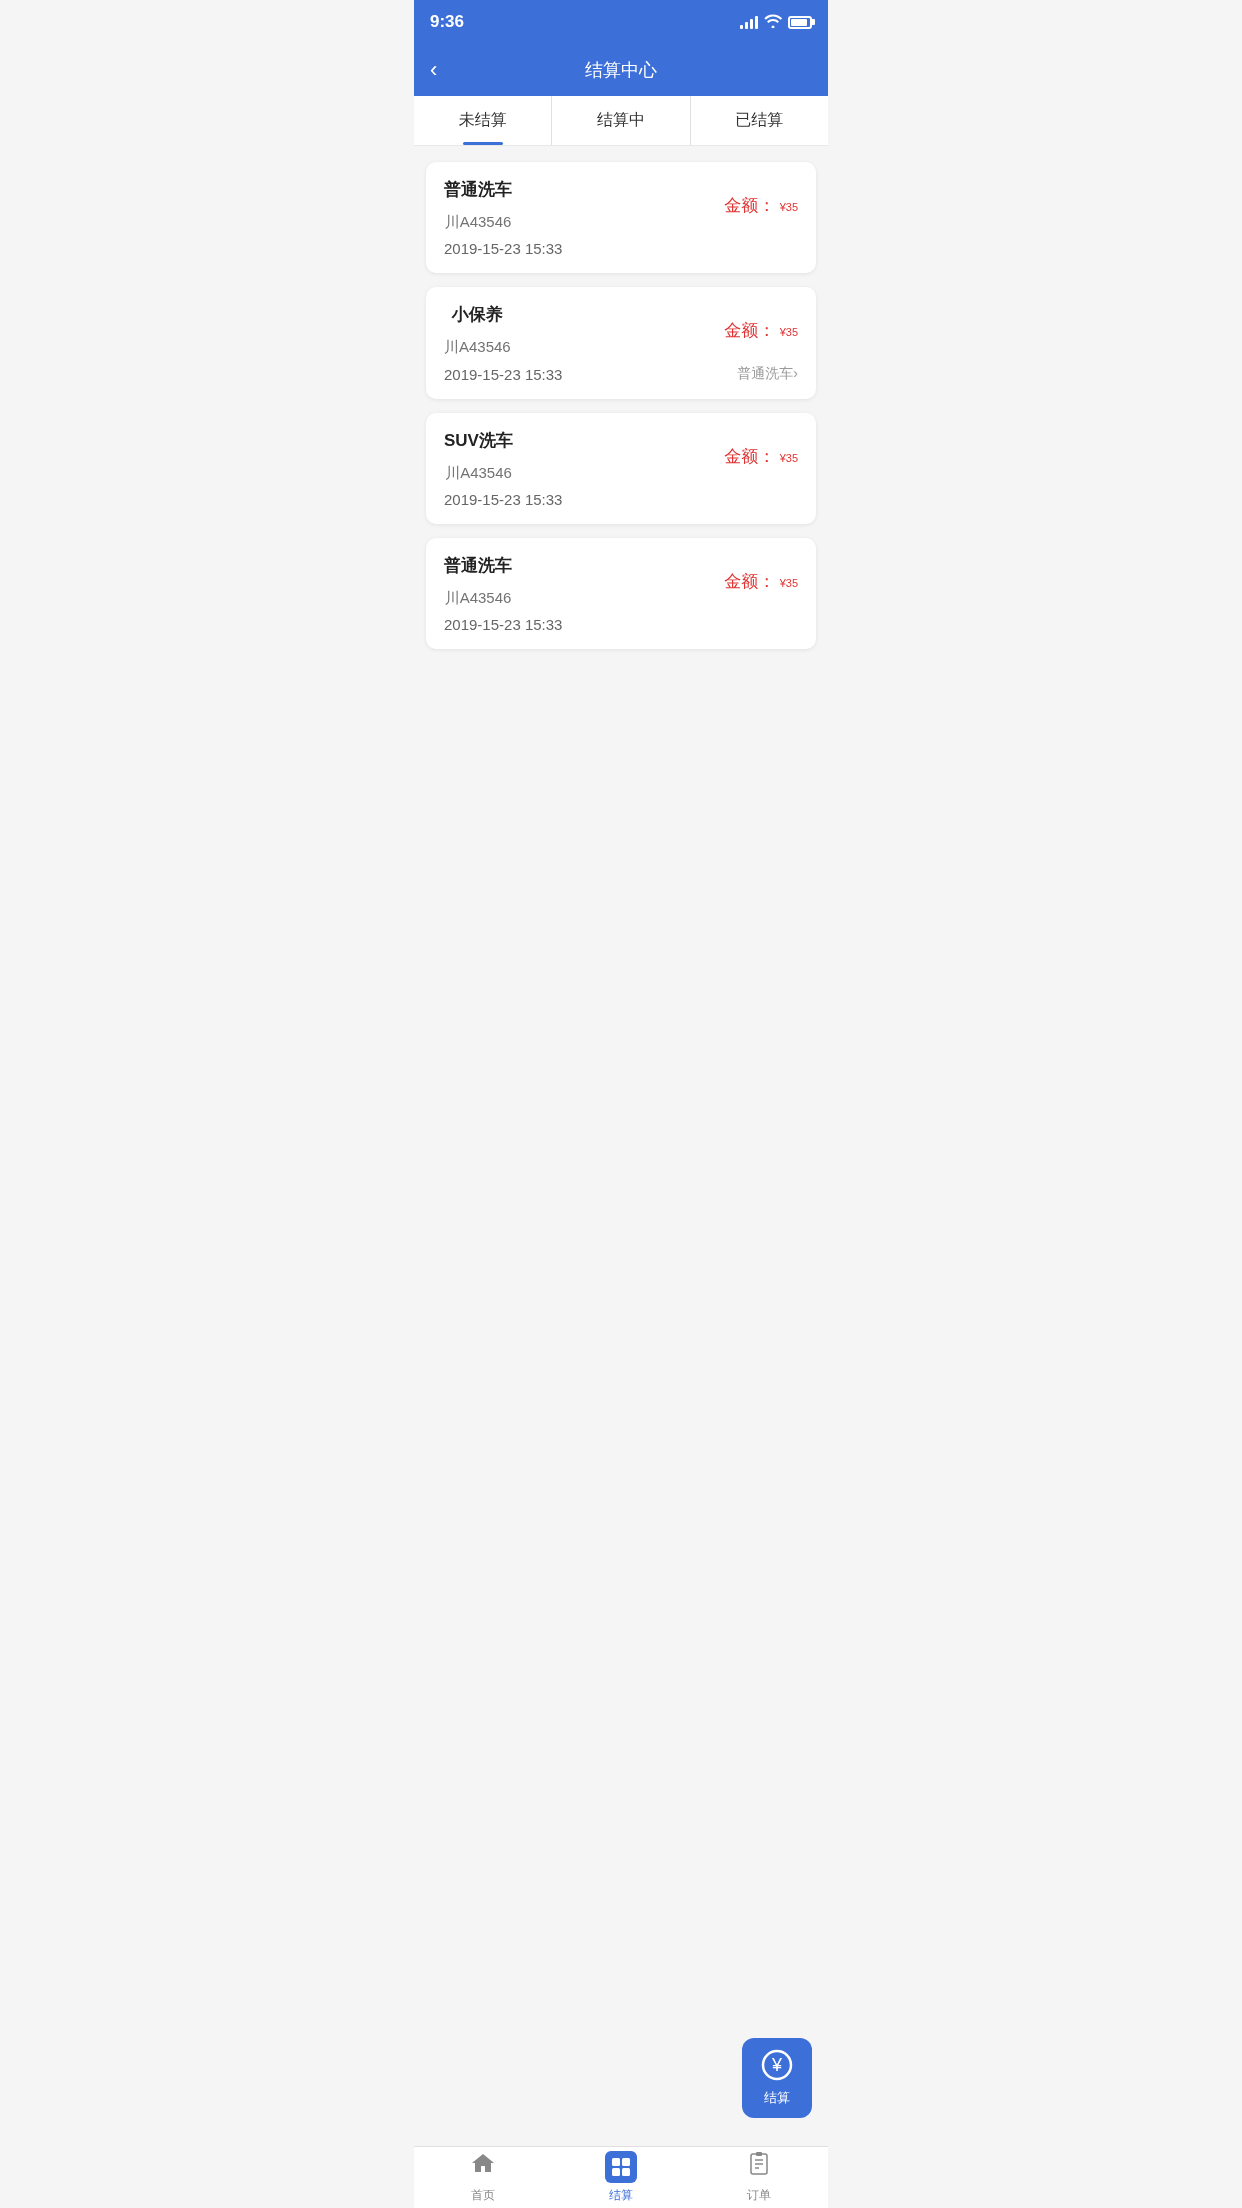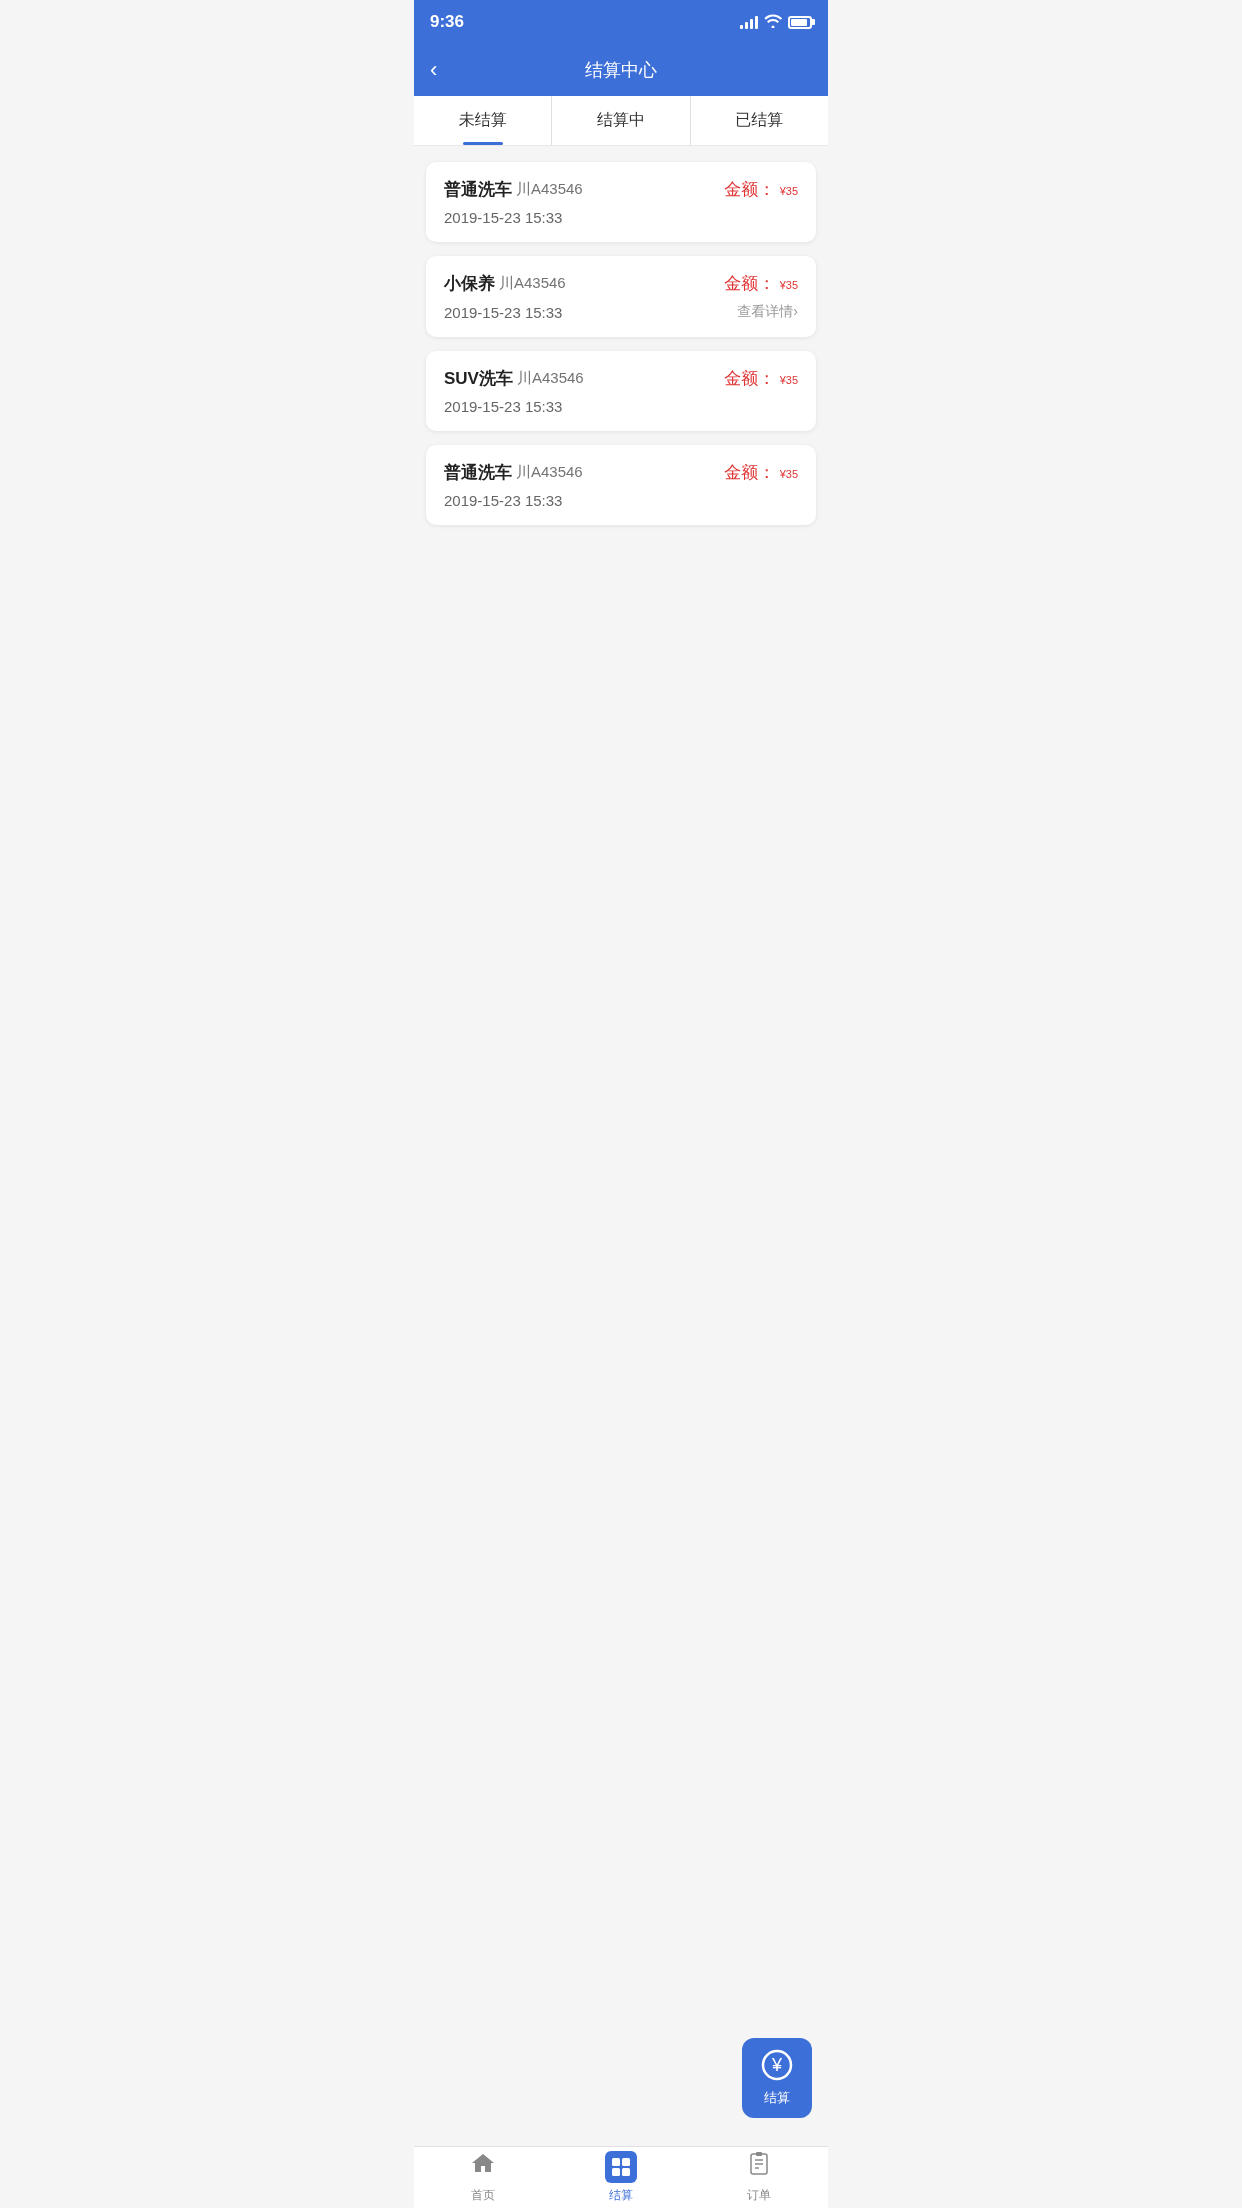--- a/index.html
+++ b/index.html
@@ -156,21 +156,22 @@
     }
     .card-top {
       display: flex;
       justify-content: space-between;
       align-items: center;
       margin-bottom: 8px;
     }
     .card-left {
       display: flex;
       align-items: center;
-      gap: 4px;
+      gap: 12px;
+      flex-direction: column;
     }
     .card-service {
       font-size: 17px;
       font-weight: 600;
       color: #222;
     }
     .card-plate {
       font-size: 15px;
       color: #737373;
     }
@@ -352,21 +353,21 @@
         <span class="card-service">小保养</span>
         <span class="card-plate">川A43546</span>
       </div>
       <div>
         <span class="card-amount-label">金额：</span>
         <span class="card-amount">¥35</span>
       </div>
     </div>
     <div class="card-bottom">
       <span class="card-date">2019-15-23 15:33</span>
-      <span class="card-detail">查看详情›</span>
+      <span class="card-detail">普通洗车›</span>
     </div>
   </div>
 
   <div class="card">
     <div class="card-top">
       <div class="card-left">
         <span class="card-service">SUV洗车</span>
         <span class="card-plate">川A43546</span>
       </div>
       <div>

